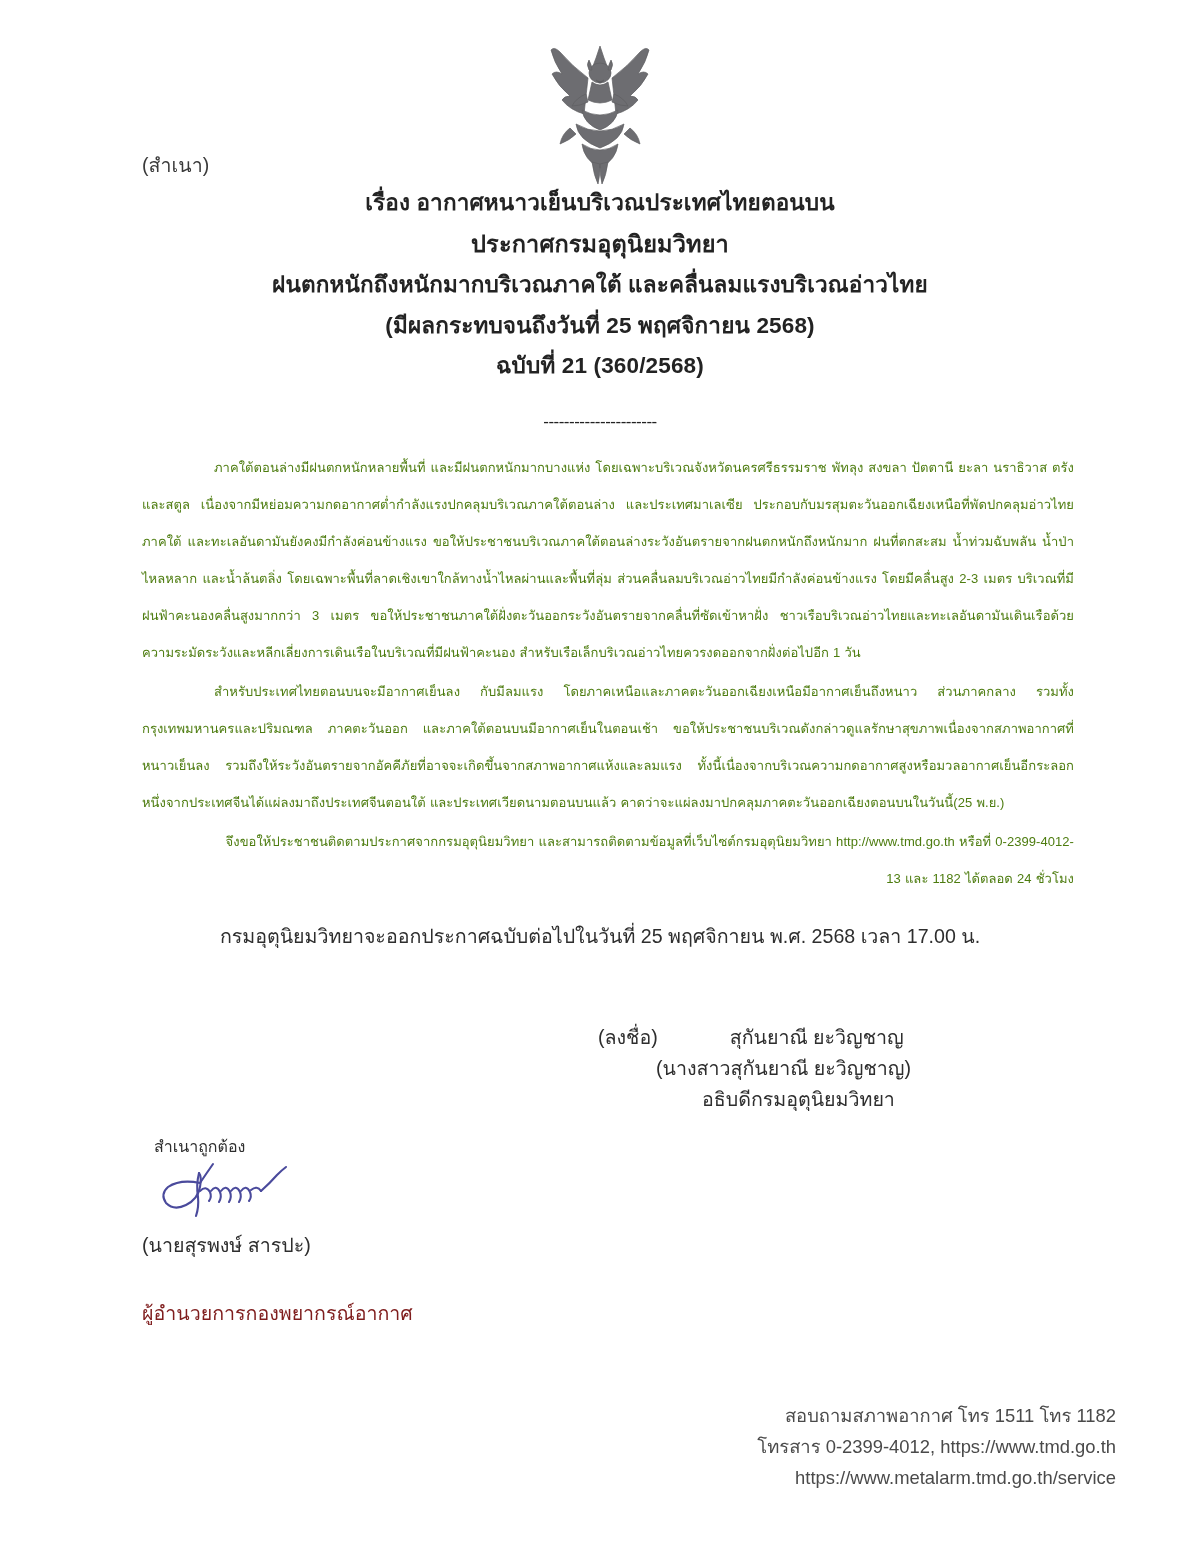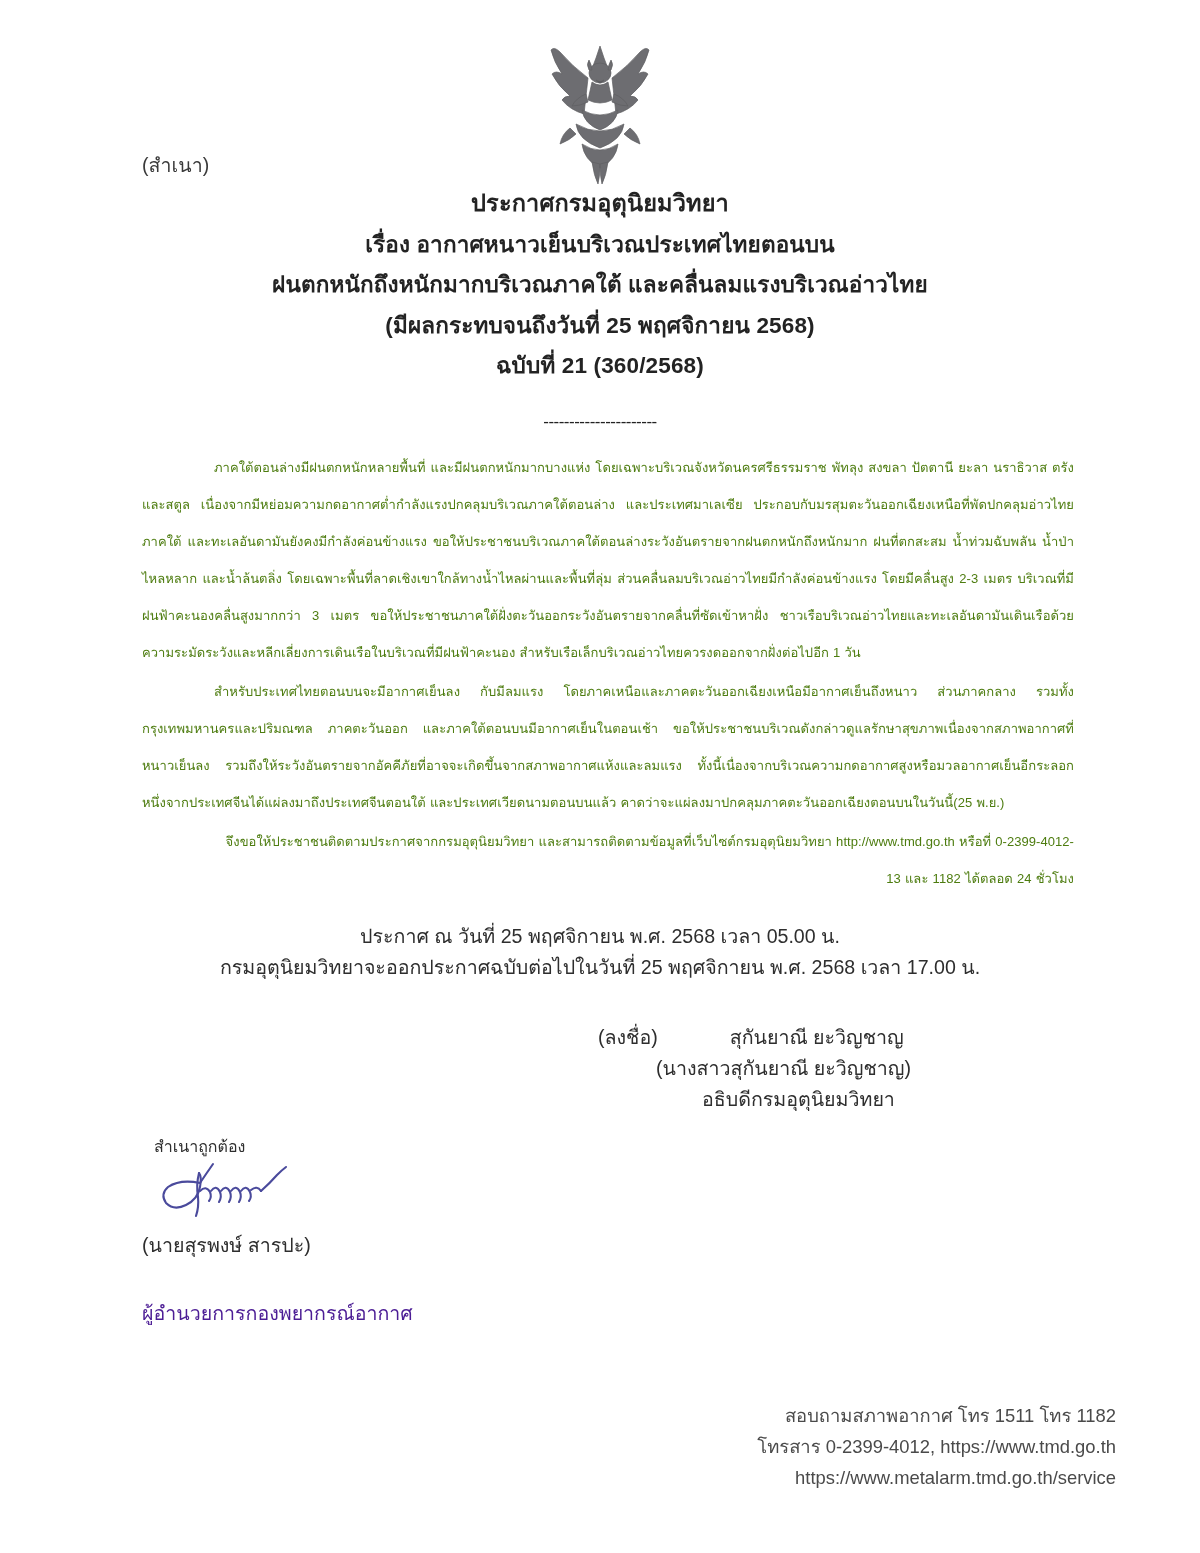--- a/index.html
+++ b/index.html
@@ -149,21 +149,21 @@
     margin: 2px 0 0 14px;
     width: 160px;
   }
   .certify .c-name {
     font-size: 19.6px;
     color: #2e2e2e;
     margin-top: 2px;
   }
   .certify .c-role {
     font-size: 19.6px;
-    color: #4c1d95;
+    color: #7f1d1d;
     margin-top: 36px;
   }
 
   
   .footer-left {
     position: absolute;
     left: 142px;
     top: 1400px;
     width: 480px;
   }
@@ -218,37 +218,36 @@
 
         <path d="M34 92 Q26 98 24 108 Q34 104 40 98 Z"></path>
         <path d="M94 92 Q102 98 104 108 Q94 104 88 98 Z"></path>
       </g>
     </svg>
   </div>
 
   <div class="copy-mark">(สำเนา)</div>
 
   <div class="title-block">
+    <div class="tline t2">เรื่อง อากาศหนาวเย็นบริเวณประเทศไทยตอนบน</div>
     <div class="tline t1">ประกาศกรมอุตุนิยมวิทยา</div>
-    <div class="tline t2">เรื่อง อากาศหนาวเย็นบริเวณประเทศไทยตอนบน</div>
     <div class="tline t3">ฝนตกหนักถึงหนักมากบริเวณภาคใต้ และคลื่นลมแรงบริเวณอ่าวไทย</div>
     <div class="tline t4">(มีผลกระทบจนถึงวันที่ 25 พฤศจิกายน 2568)</div>
     <div class="tline t5">ฉบับที่ 21 (360/2568)</div>
   </div>
 
   <div class="divider">----------------------</div>
 
   <div class="body-area">
     <p class="para">ภาคใต้ตอนล่างมีฝนตกหนักหลายพื้นที่ และมีฝนตกหนักมากบางแห่ง โดยเฉพาะบริเวณจังหวัดนครศรีธรรมราช พัทลุง สงขลา ปัตตานี ยะลา นราธิวาส ตรัง และสตูล เนื่องจากมีหย่อมความกดอากาศต่ำกำลังแรงปกคลุมบริเวณภาคใต้ตอนล่าง และประเทศมาเลเซีย ประกอบกับมรสุมตะวันออกเฉียงเหนือที่พัดปกคลุมอ่าวไทย ภาคใต้ และทะเลอันดามันยังคงมีกำลังค่อนข้างแรง ขอให้ประชาชนบริเวณภาคใต้ตอนล่างระวังอันตรายจากฝนตกหนักถึงหนักมาก ฝนที่ตกสะสม น้ำท่วมฉับพลัน น้ำป่าไหลหลาก และน้ำล้นตลิ่ง โดยเฉพาะพื้นที่ลาดเชิงเขาใกล้ทางน้ำไหลผ่านและพื้นที่ลุ่ม ส่วนคลื่นลมบริเวณอ่าวไทยมีกำลังค่อนข้างแรง โดยมีคลื่นสูง 2-3 เมตร บริเวณที่มีฝนฟ้าคะนองคลื่นสูงมากกว่า 3 เมตร ขอให้ประชาชนภาคใต้ฝั่งตะวันออกระวังอันตรายจากคลื่นที่ซัดเข้าหาฝั่ง ชาวเรือบริเวณอ่าวไทยและทะเลอันดามันเดินเรือด้วยความระมัดระวังและหลีกเลี่ยงการเดินเรือในบริเวณที่มีฝนฟ้าคะนอง สำหรับเรือเล็กบริเวณอ่าวไทยควรงดออกจากฝั่งต่อไปอีก 1 วัน</p>
     <p class="para">สำหรับประเทศไทยตอนบนจะมีอากาศเย็นลง กับมีลมแรง โดยภาคเหนือและภาคตะวันออกเฉียงเหนือมีอากาศเย็นถึงหนาว ส่วนภาคกลาง รวมทั้งกรุงเทพมหานครและปริมณฑล ภาคตะวันออก และภาคใต้ตอนบนมีอากาศเย็นในตอนเช้า ขอให้ประชาชนบริเวณดังกล่าวดูแลรักษาสุขภาพเนื่องจากสภาพอากาศที่หนาวเย็นลง รวมถึงให้ระวังอันตรายจากอัคคีภัยที่อาจจะเกิดขึ้นจากสภาพอากาศแห้งและลมแรง ทั้งนี้เนื่องจากบริเวณความกดอากาศสูงหรือมวลอากาศเย็นอีกระลอกหนึ่งจากประเทศจีนได้แผ่ลงมาถึงประเทศจีนตอนใต้ และประเทศเวียดนามตอนบนแล้ว คาดว่าจะแผ่ลงมาปกคลุมภาคตะวันออกเฉียงตอนบนในวันนี้(25 พ.ย.)</p>
     <p class="para last-line-left">จึงขอให้ประชาชนติดตามประกาศจากกรมอุตุนิยมวิทยา และสามารถติดตามข้อมูลที่เว็บไซต์กรมอุตุนิยมวิทยา http://www.tmd.go.th หรือที่ 0-2399-4012-13 และ 1182 ได้ตลอด 24 ชั่วโมง</p>
   </div>
 
   <div class="issue-lines">
-    <div>ประกาศ ณ วันที่ 25 พฤศจิกายน พ.ศ. 2568 เวลา 05.00 น.</div>
     <div>กรมอุตุนิยมวิทยาจะออกประกาศฉบับต่อไปในวันที่ 25 พฤศจิกายน พ.ศ. 2568 เวลา 17.00 น.</div>
   </div>
 
   <div class="sign-block">
     <div class="s-row"><span>(ลงชื่อ)</span><span class="s-name">สุกันยาณี ยะวิญชาญ</span></div>
     <div class="s-row s-paren">(นางสาวสุกันยาณี ยะวิญชาญ)</div>
     <div class="s-row s-title">อธิบดีกรมอุตุนิยมวิทยา</div>
   </div>
 
   <div class="certify">

